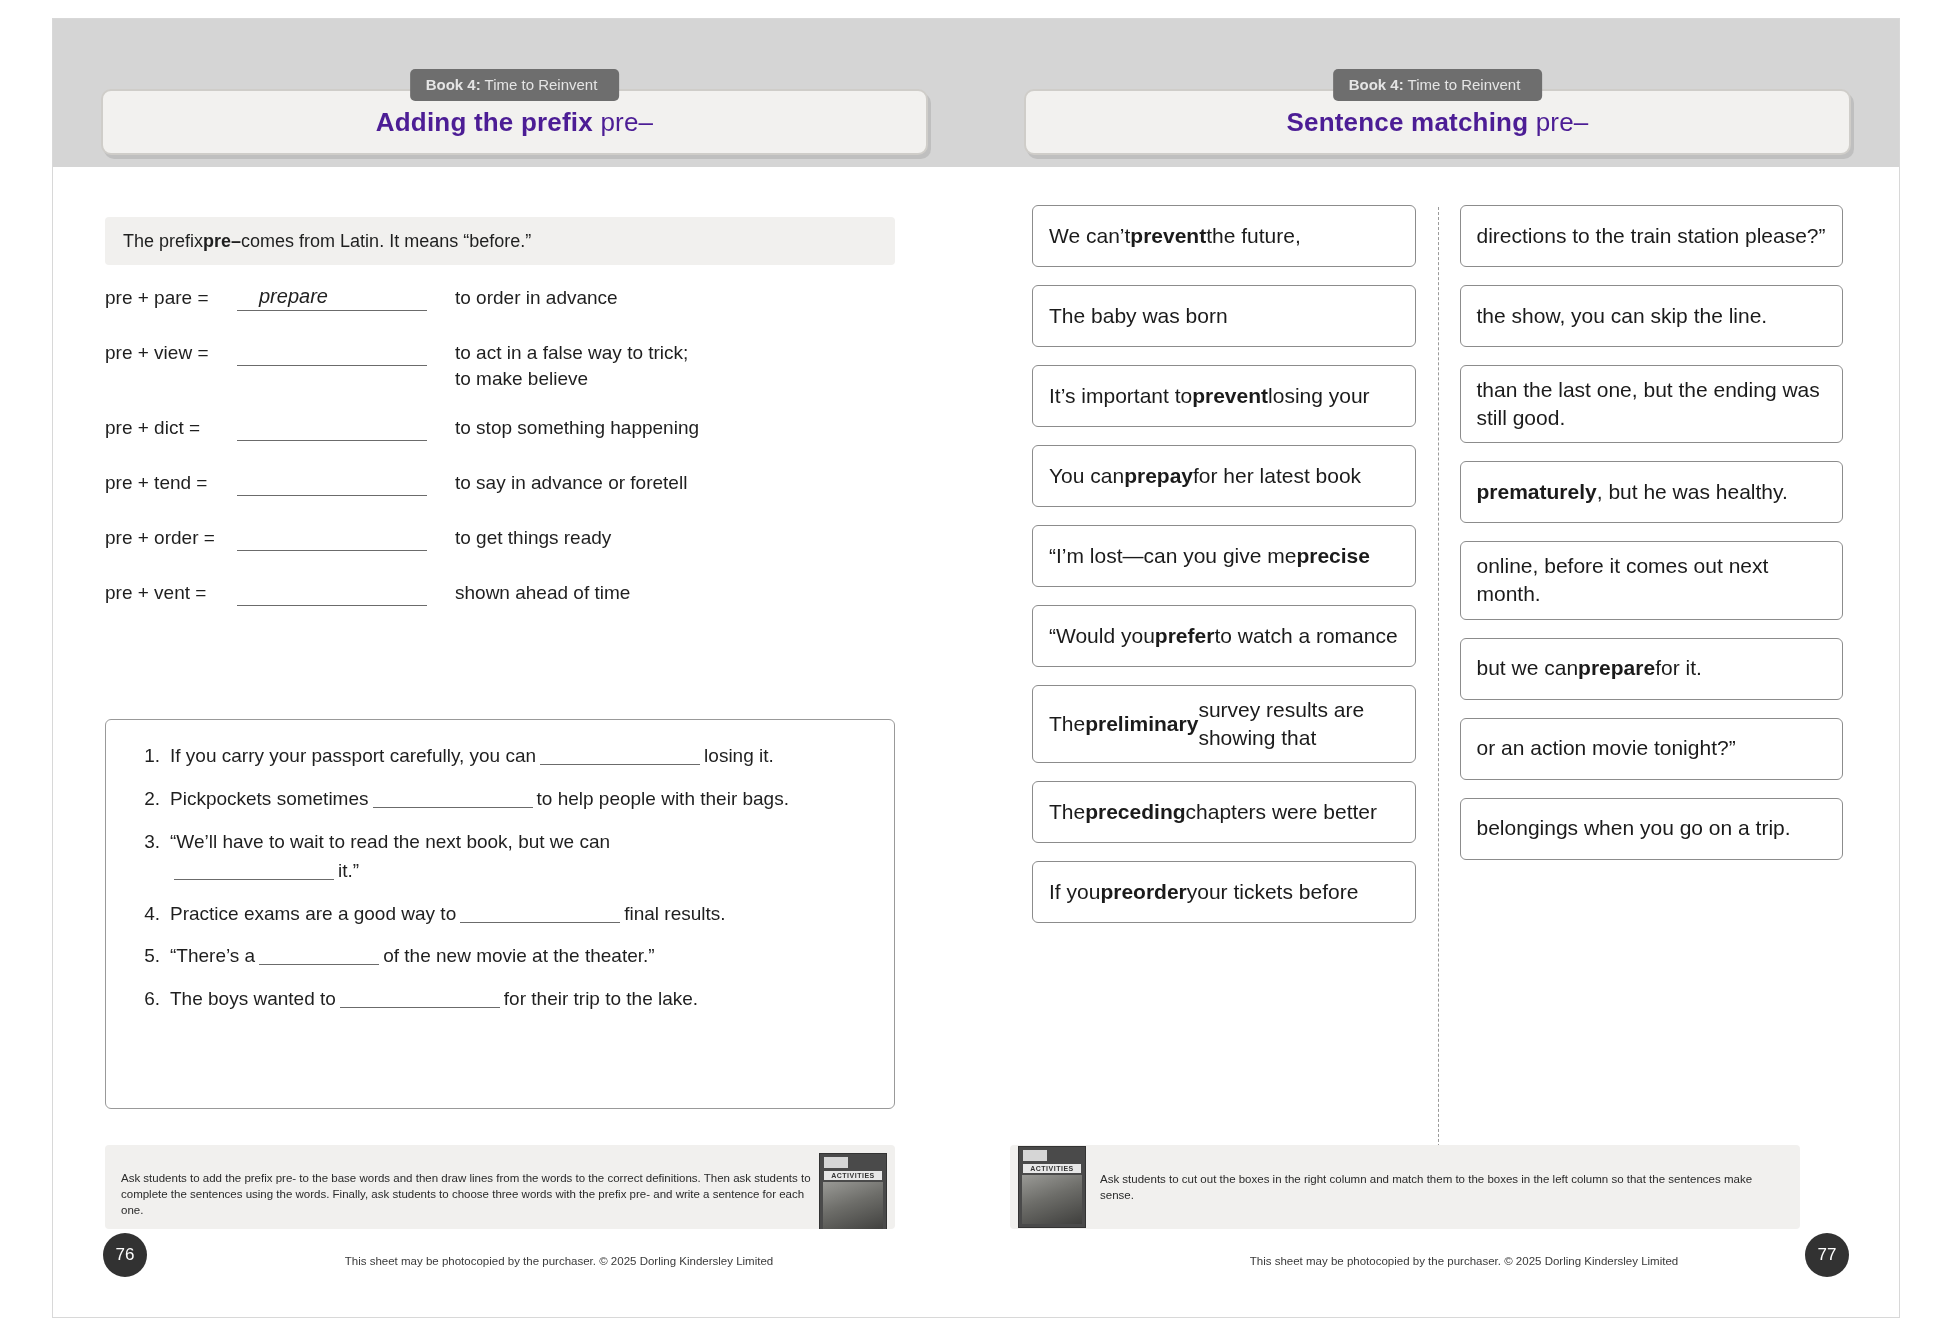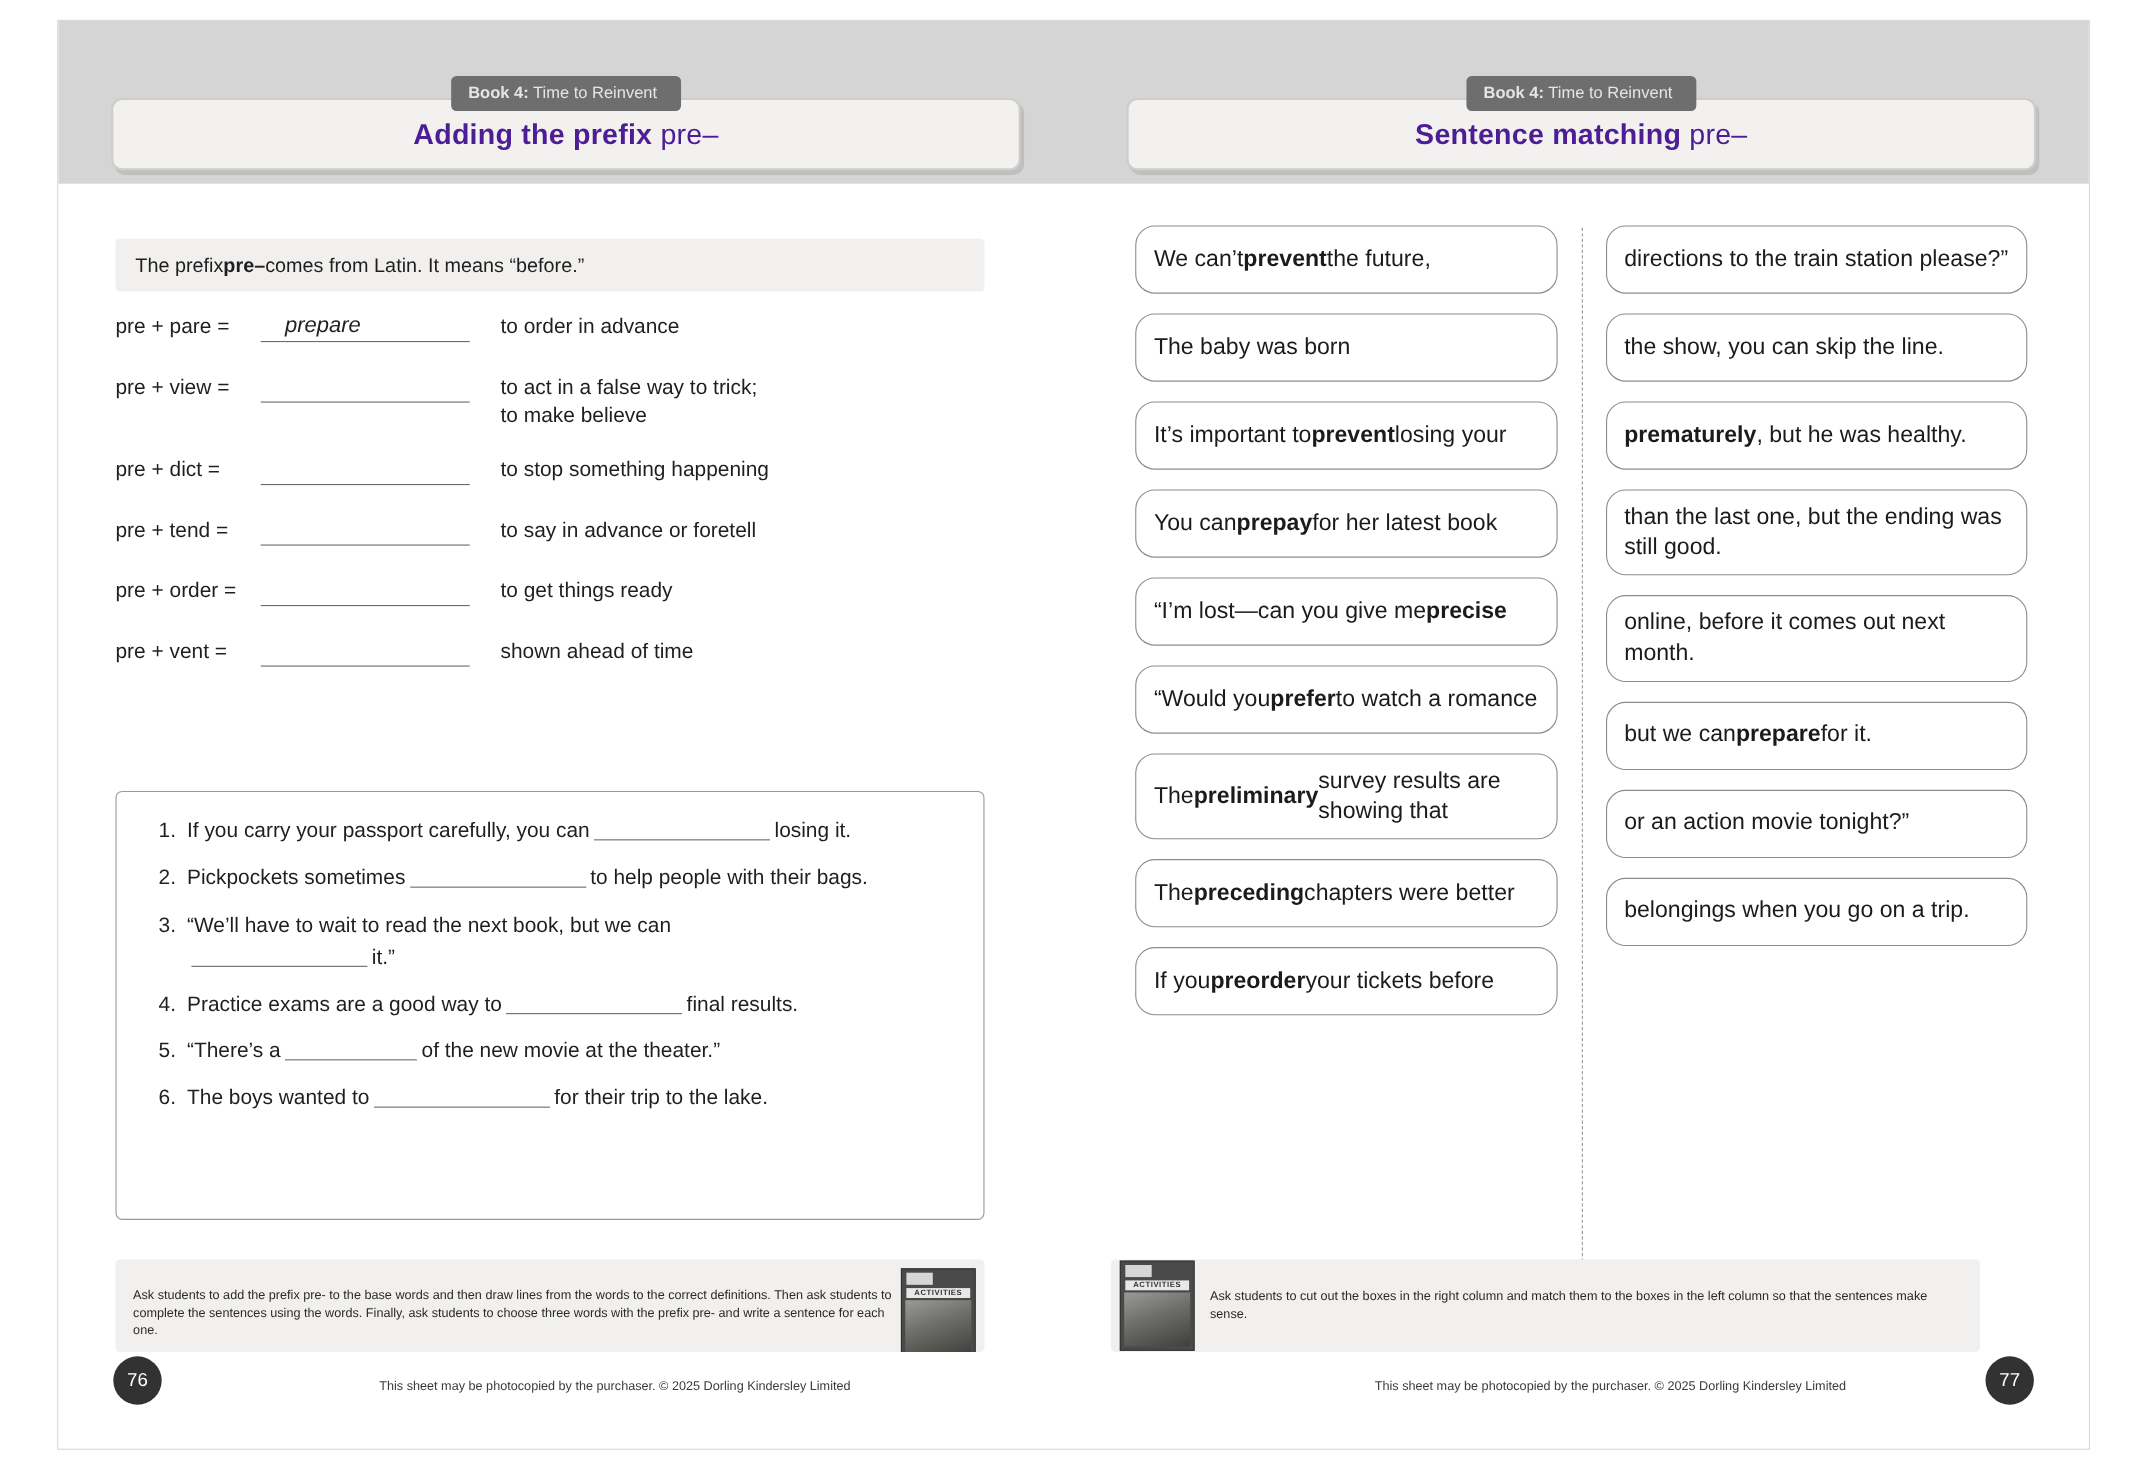--- a/index.html
+++ b/index.html
@@ -211,21 +211,21 @@
   }
   .divider {
     position: absolute;
     left: 50%;
     top: 188px;
     bottom: 160px;
     border-left: 1.5px dashed #9a9a9a;
   }
   .match-card {
     border: 1.5px solid #8c8c8c;
-    border-radius: 18px;
+    border-radius: 6px;
     min-height: 62px;
     margin-bottom: 18px;
     padding: 10px 16px;
     box-sizing: border-box;
     font-size: 21px;
     line-height: 1.34;
     color: #1b1b1b;
     display: flex;
     align-items: center;
   }
@@ -504,28 +504,28 @@
               <span>directions to the train station please?”</span>
               <b></b>
               <span></span>
             </div>
           <div class="match-card">
               <span>the show, you can skip the line.</span>
               <b></b>
               <span></span>
             </div>
           <div class="match-card">
+              <span>than the last one, but the ending was still good.</span>
+              <b></b>
+              <span></span>
+            </div>
+          <div class="match-card">
               <span></span>
               <b>prematurely</b>
               <span>, but he was healthy.</span>
-            </div>
-          <div class="match-card">
-              <span>than the last one, but the ending was still good.</span>
-              <b></b>
-              <span></span>
             </div>
           <div class="match-card">
               <span>online, before it comes out next month.</span>
               <b></b>
               <span></span>
             </div>
           <div class="match-card">
               <span>but we can </span>
               <b>prepare</b>
               <span> for it.</span>

